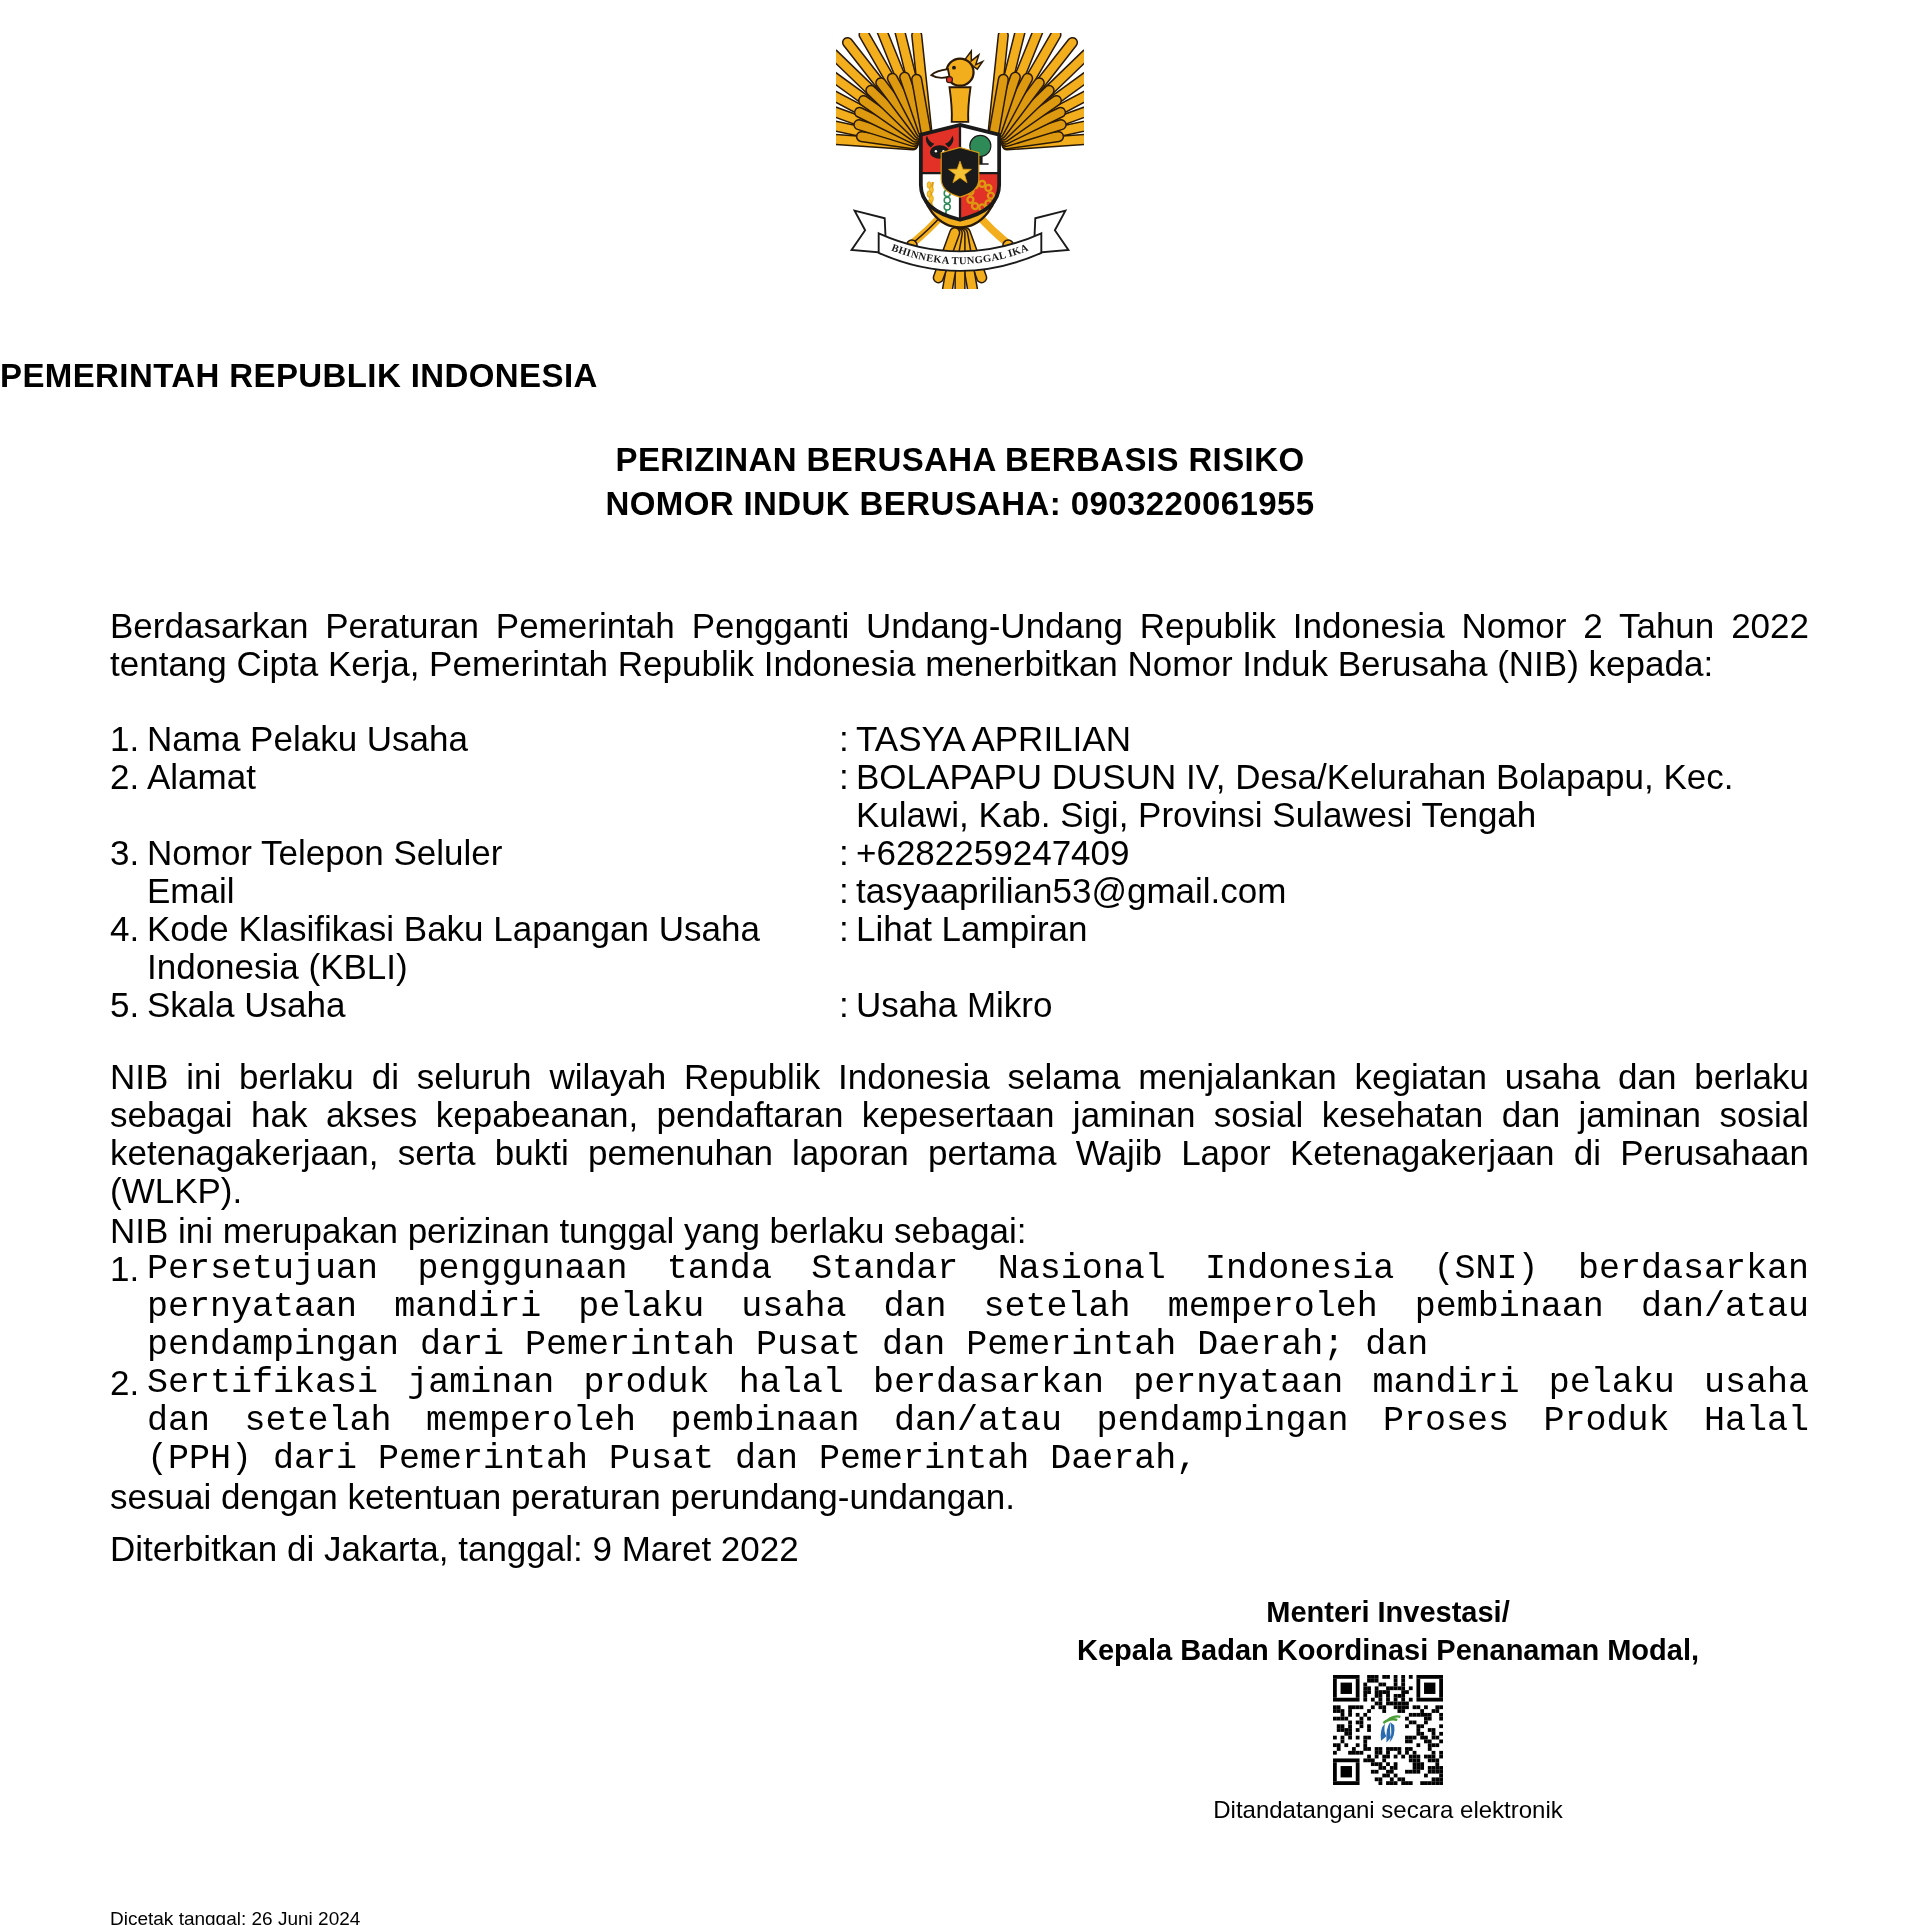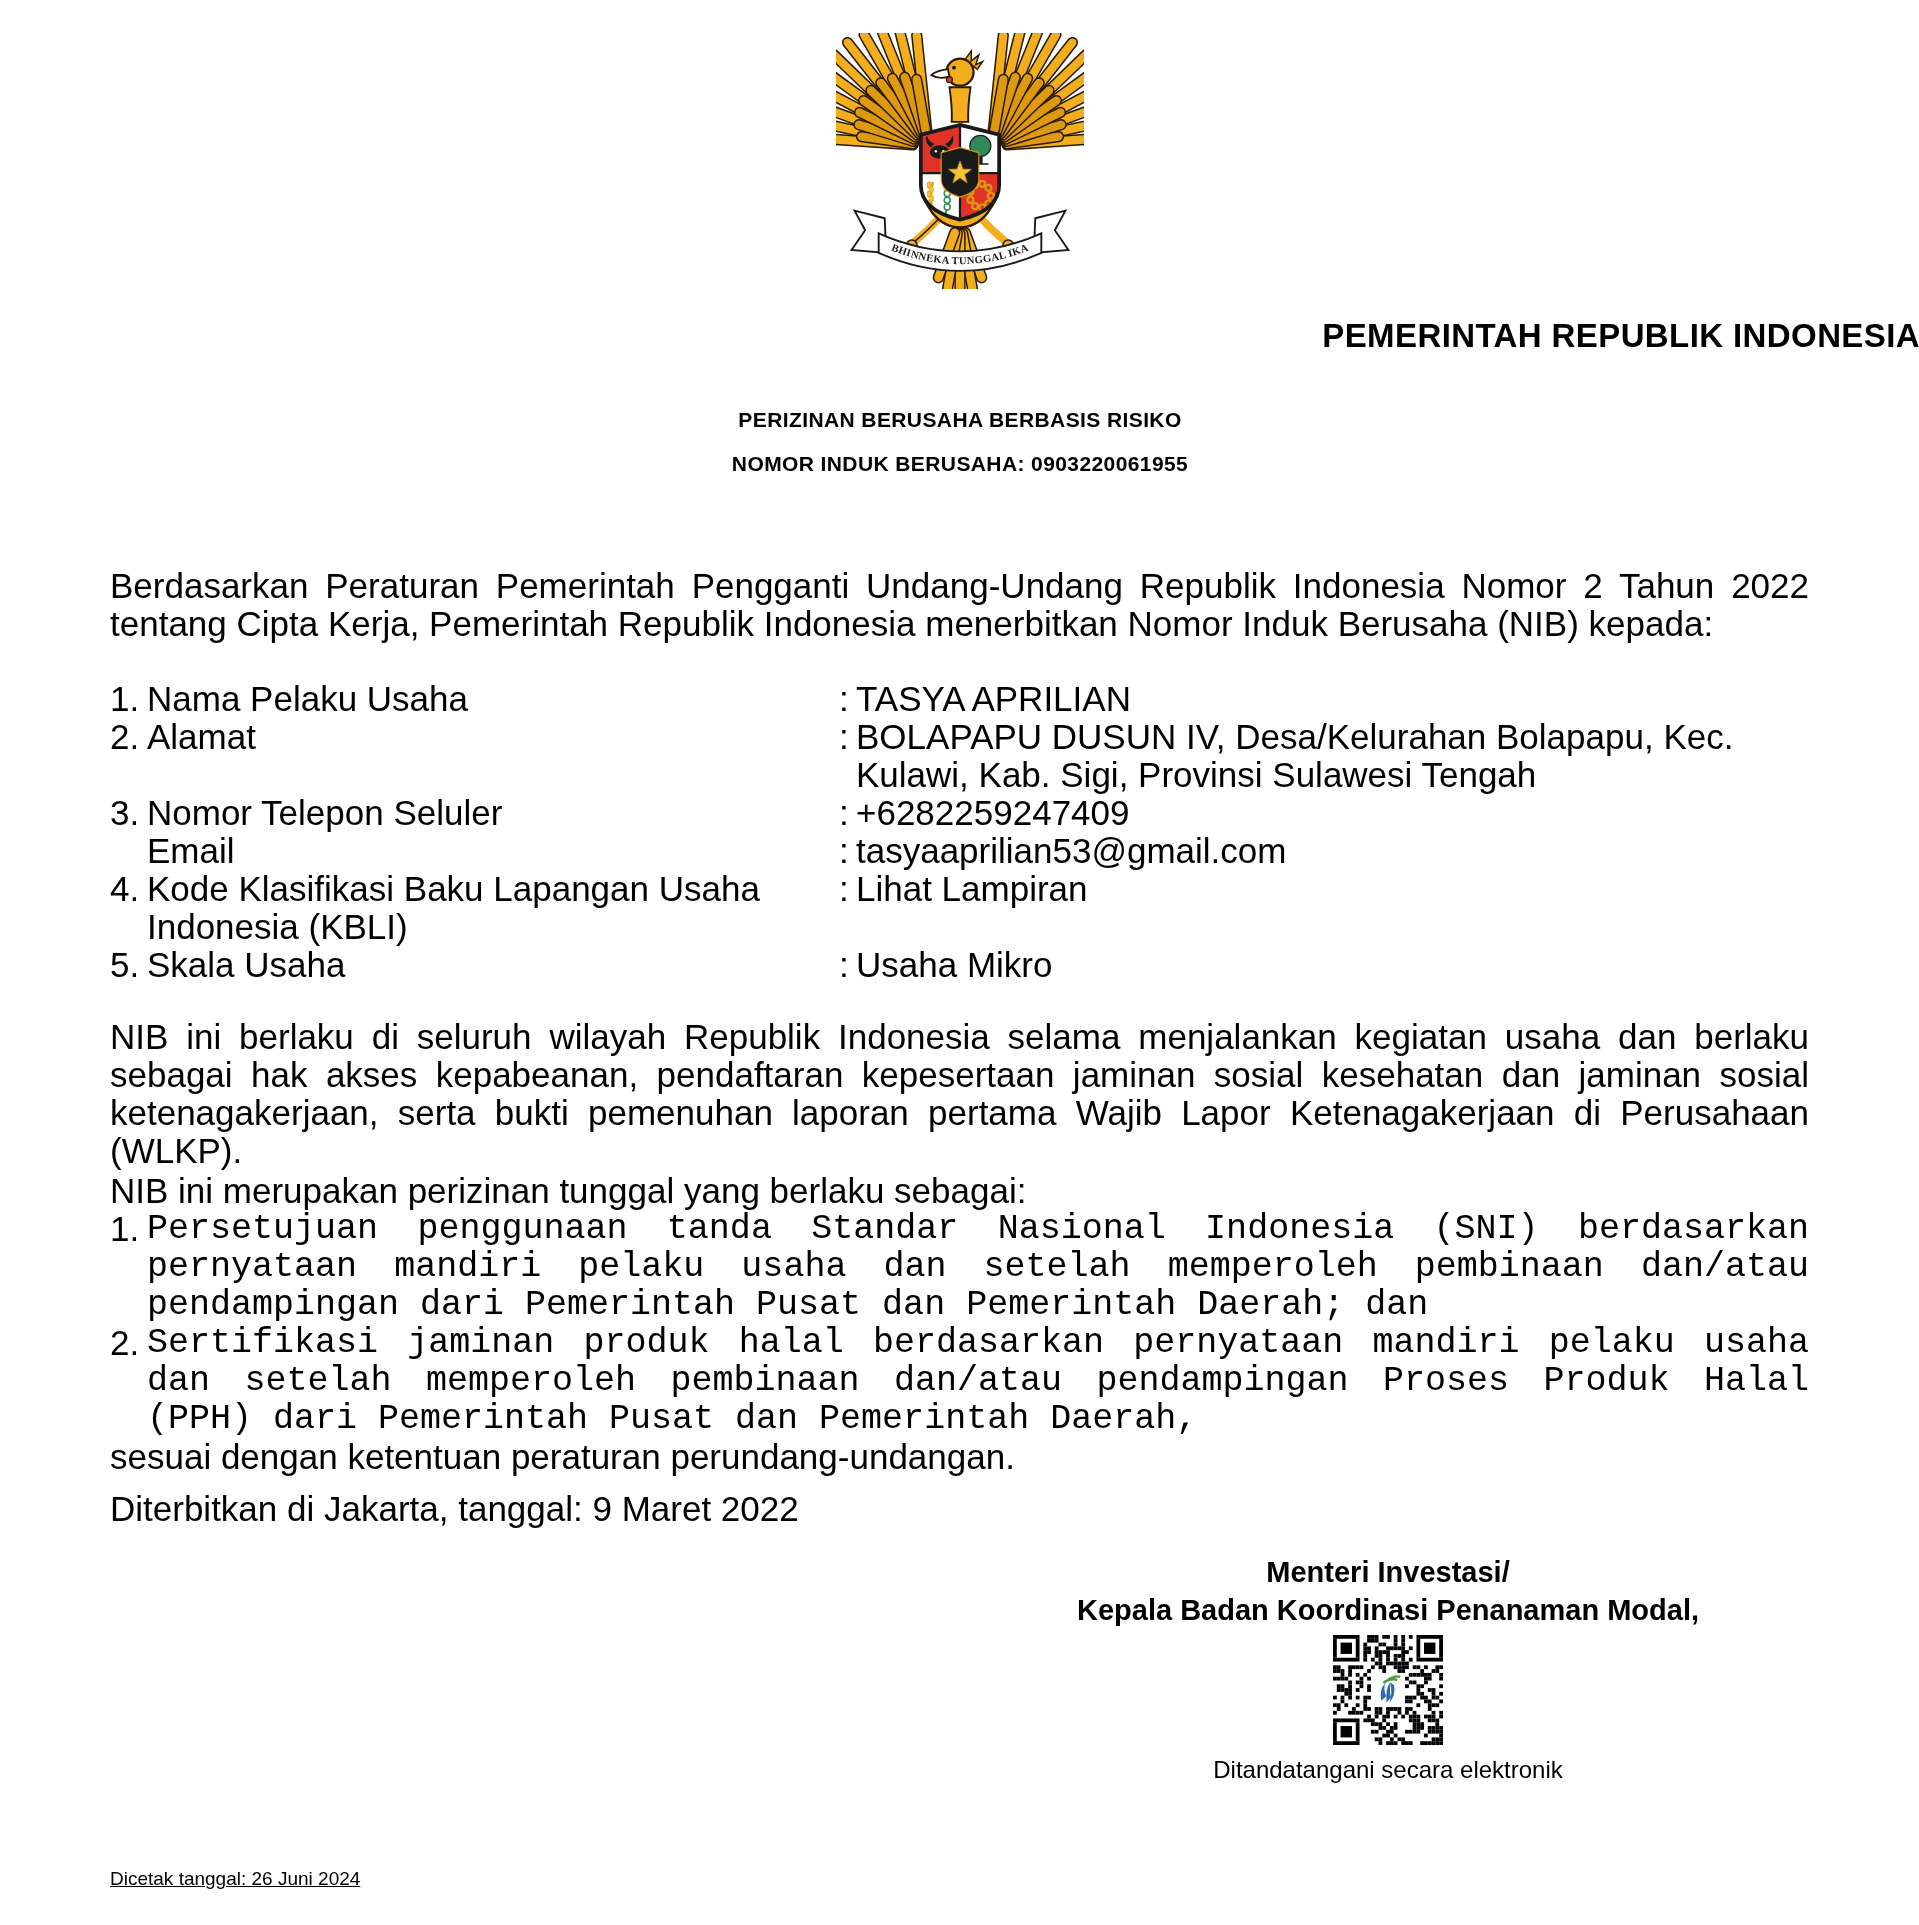--- a/index.html
+++ b/index.html
@@ -12,27 +12,27 @@
     overflow: hidden;
   }
   .page { width: 1920px; height: 1925px; position: relative; background: #ffffff; }
 
   
   .emblem-wrap { width: 248px; height: 256px; margin: 33px auto 0 auto; }
   .emblem-wrap svg { width: 100%; height: 100%; display: block; }
 
   
   .gov-title {
-    margin-top: 27px; text-align: right;
+    margin-top: 67px; text-align: left;
     font-size: 33px; font-weight: bold; line-height: 39px;
     letter-spacing: 0.4px;
   }
   .license-title {
     margin-top: 43px; text-align: center;
-    font-size: 21px; font-weight: bold; line-height: 44px;
+    font-size: 33px; font-weight: bold; line-height: 44px;
     letter-spacing: 0.4px;
   }
 
   
   .content { margin: 0 111px 0 110px; font-size: 35px; line-height: 38px; }
   .para { text-align: justify; }
   .intro        { margin-top: 81px; }
   .validity     { margin-top: 34px; }
   .obligation   { margin-top: 43px; }
 

